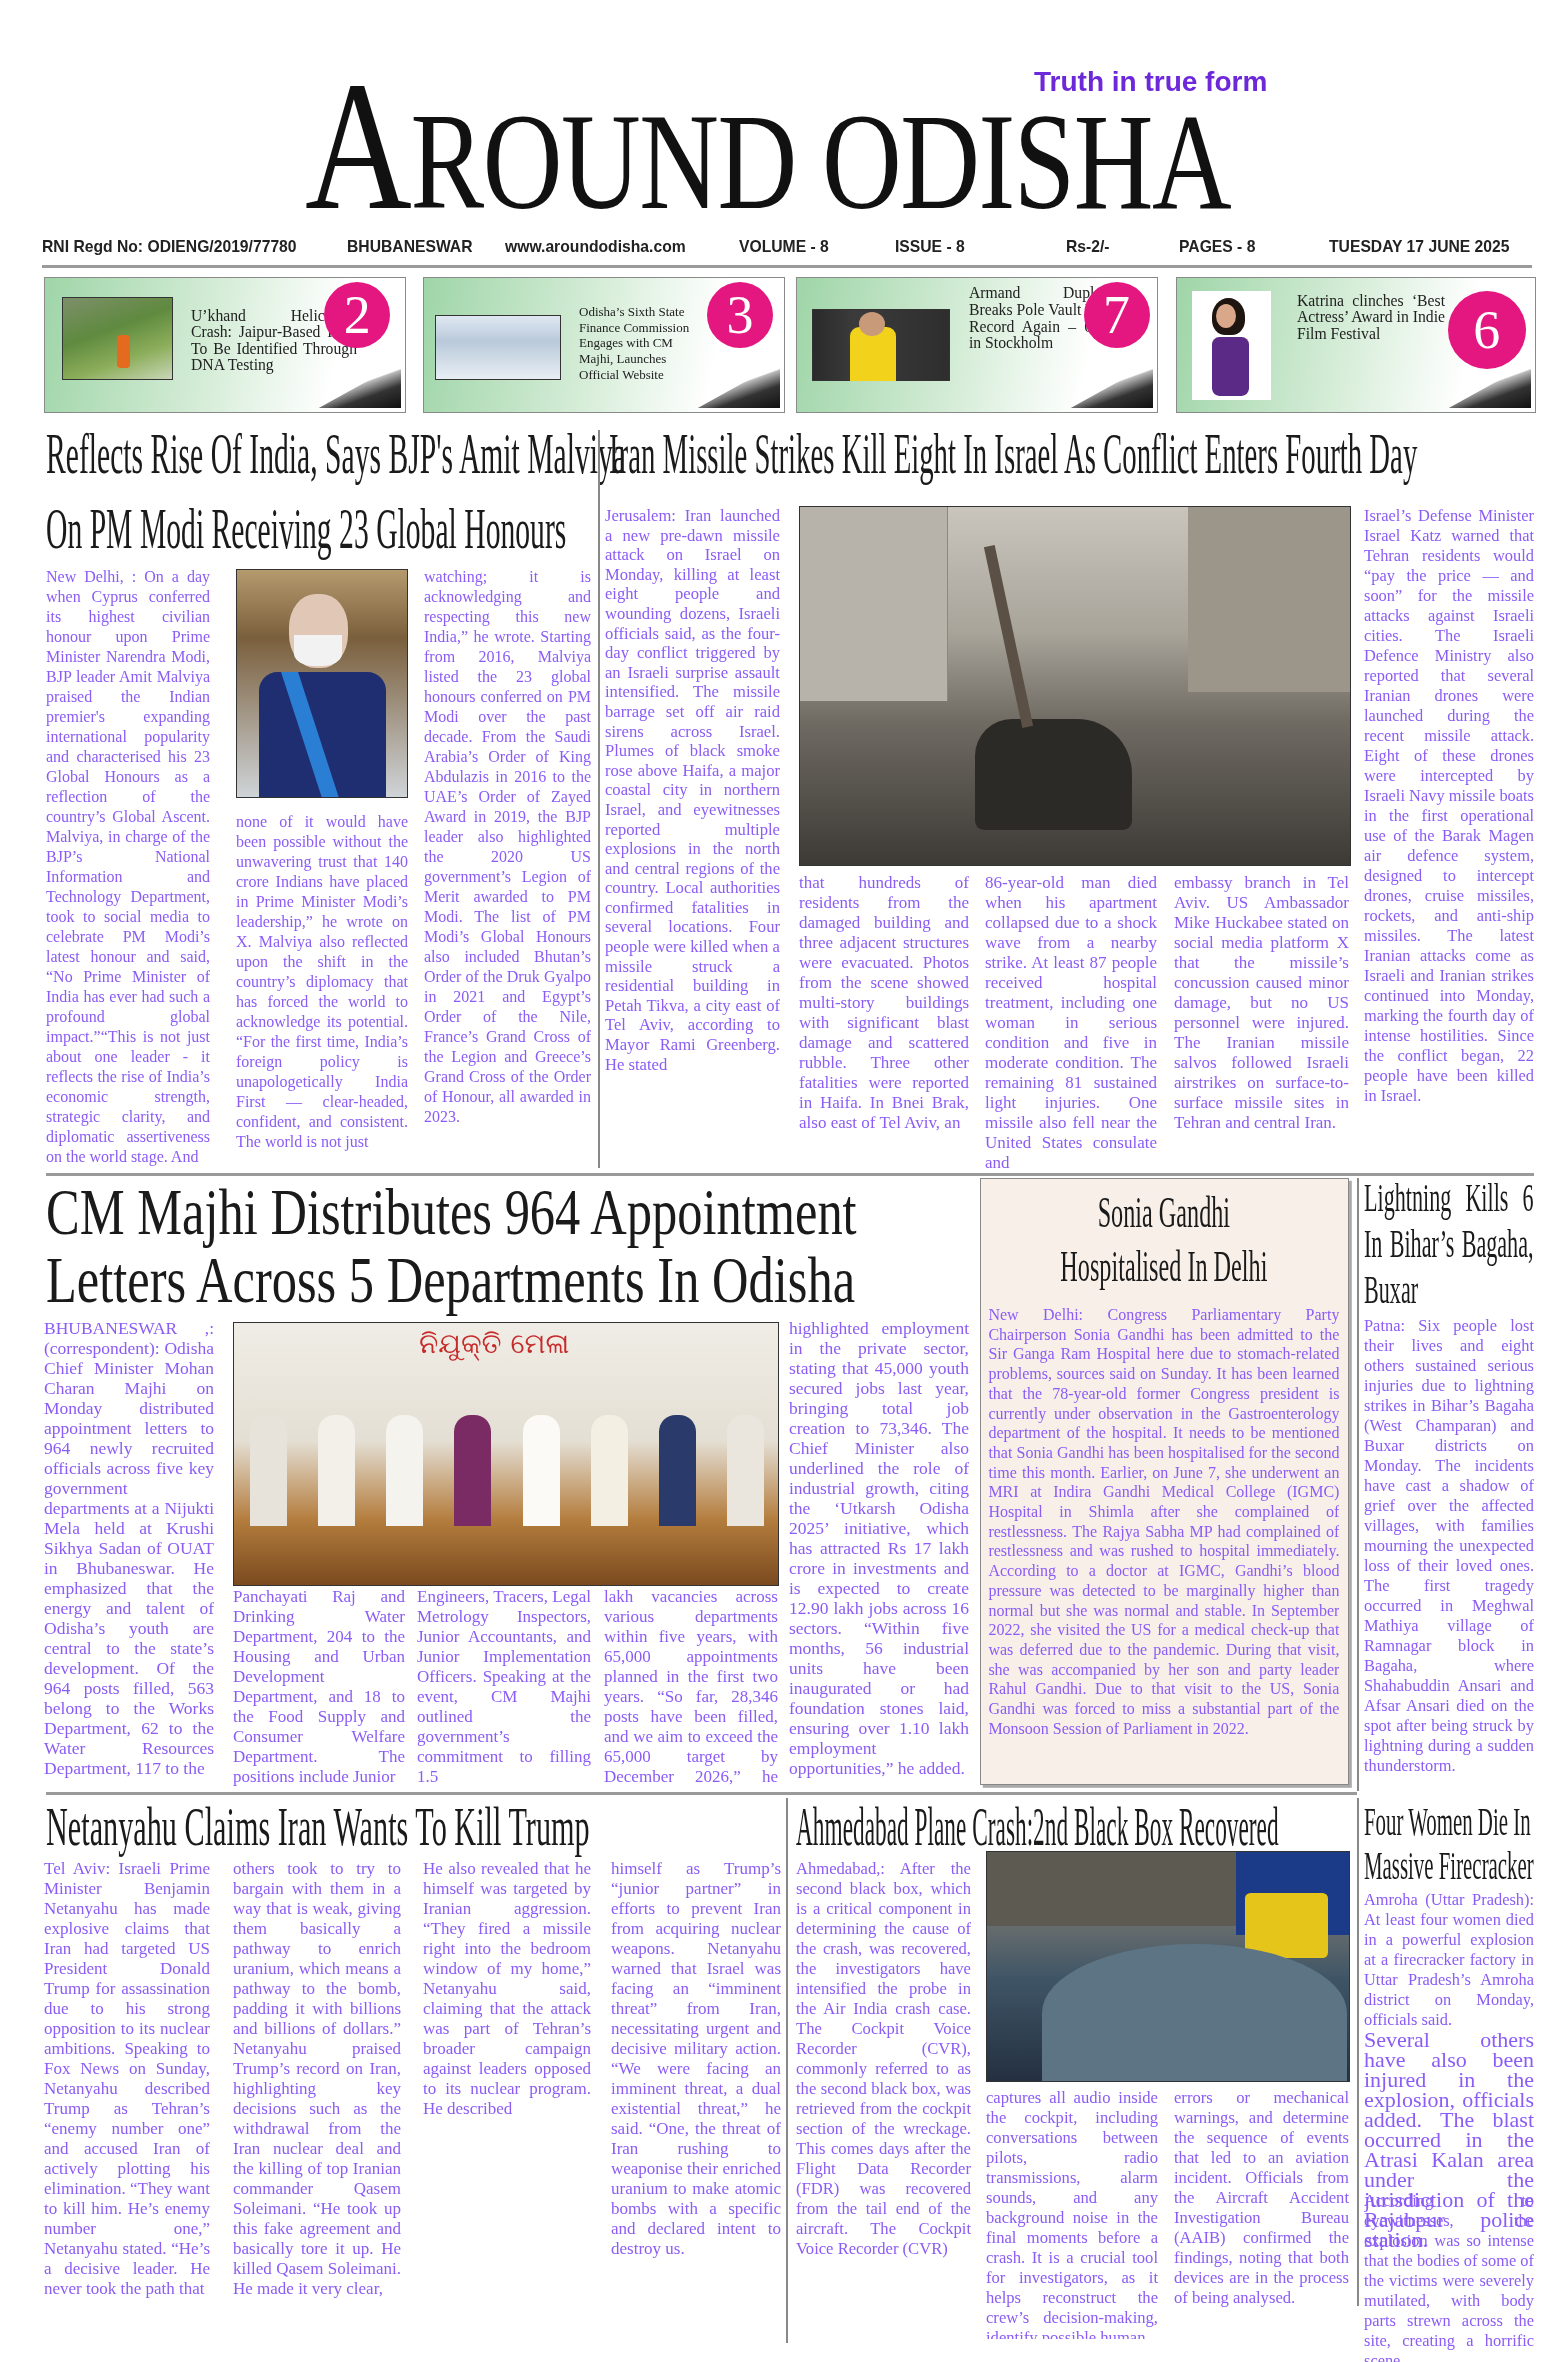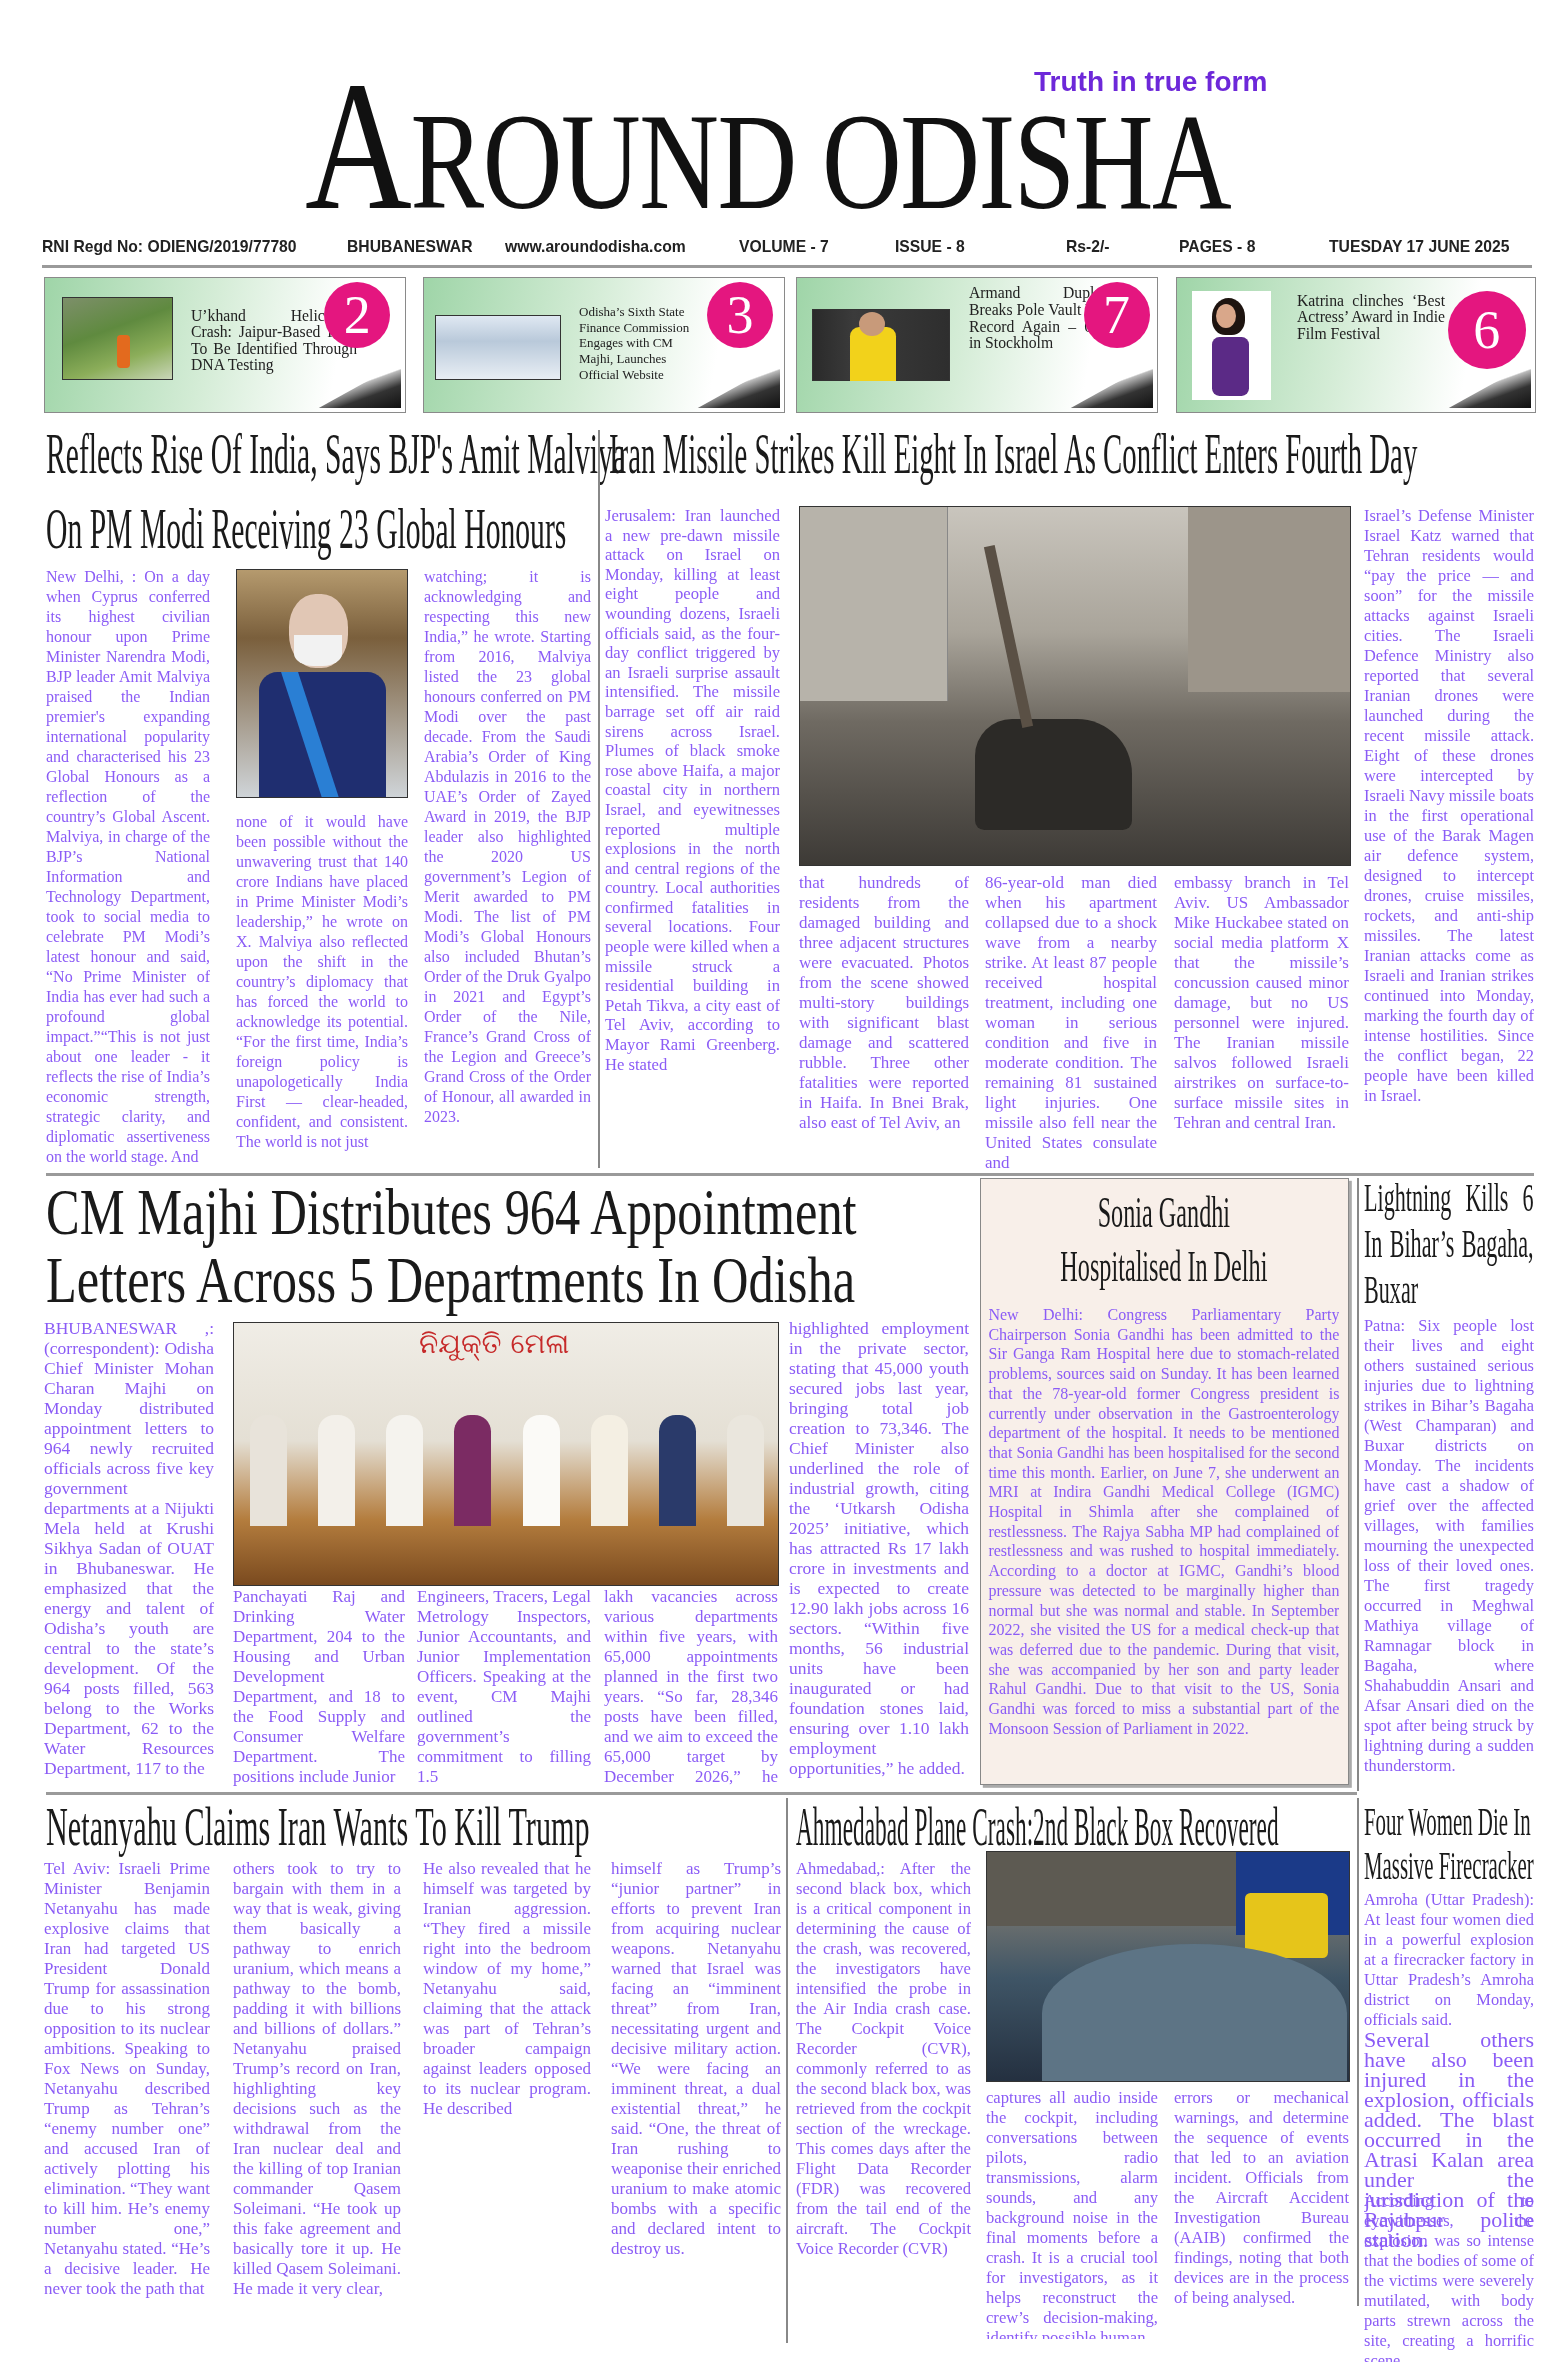--- a/index.html
+++ b/index.html
@@ -26,21 +26,21 @@
 </head>
 <body>
 
 <header>
   <div class="masthead-title"><span class="big">A</span><span>ROUND ODISHA</span></div>
   <div class="tagline">Truth in true form</div>
   <div class="infobar">
     <span style="left:0">RNI Regd No: ODIENG/2019/77780</span>
     <span style="left:305px">BHUBANESWAR</span>
     <span style="left:463px">www.aroundodisha.com</span>
-    <span style="left:697px">VOLUME - 7</span>
+    <span style="left:697px">VOLUME - 8</span>
     <span style="left:853px">ISSUE - 8</span>
     <span style="left:1024px">Rs-2/-</span>
     <span style="left:1137px">PAGES - 8</span>
     <span style="left:1287px">TUESDAY 17 JUNE 2025</span>
   </div>
   <div class="rule" style="left:42px;top:265px;width:1490px;height:2.8px"></div>
 </header>
 
 <section>
   <div class="teaser" style="left:44px;width:362px">

